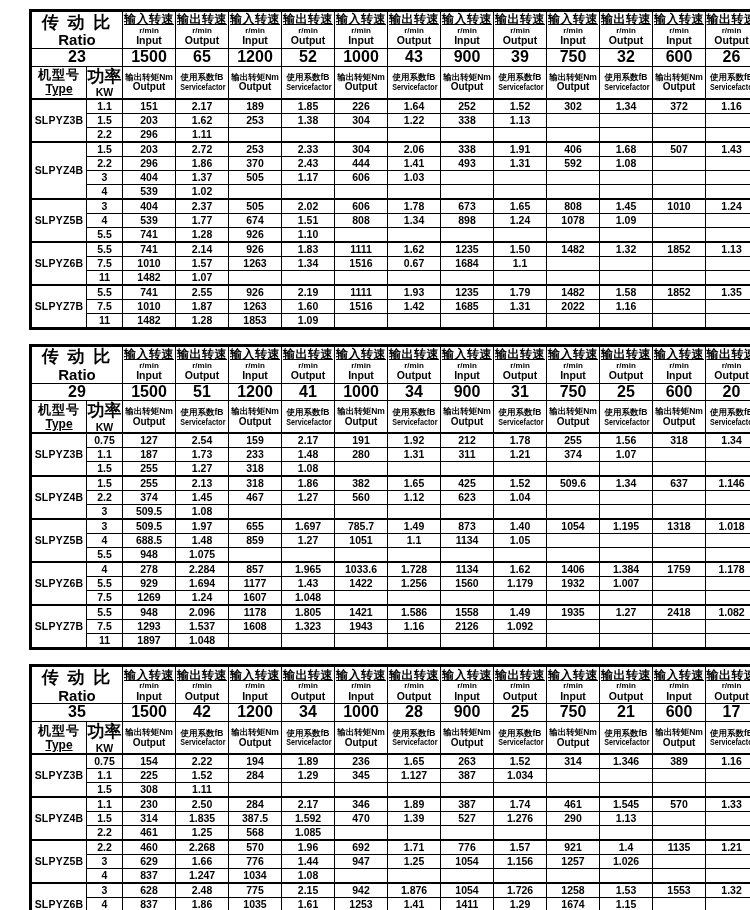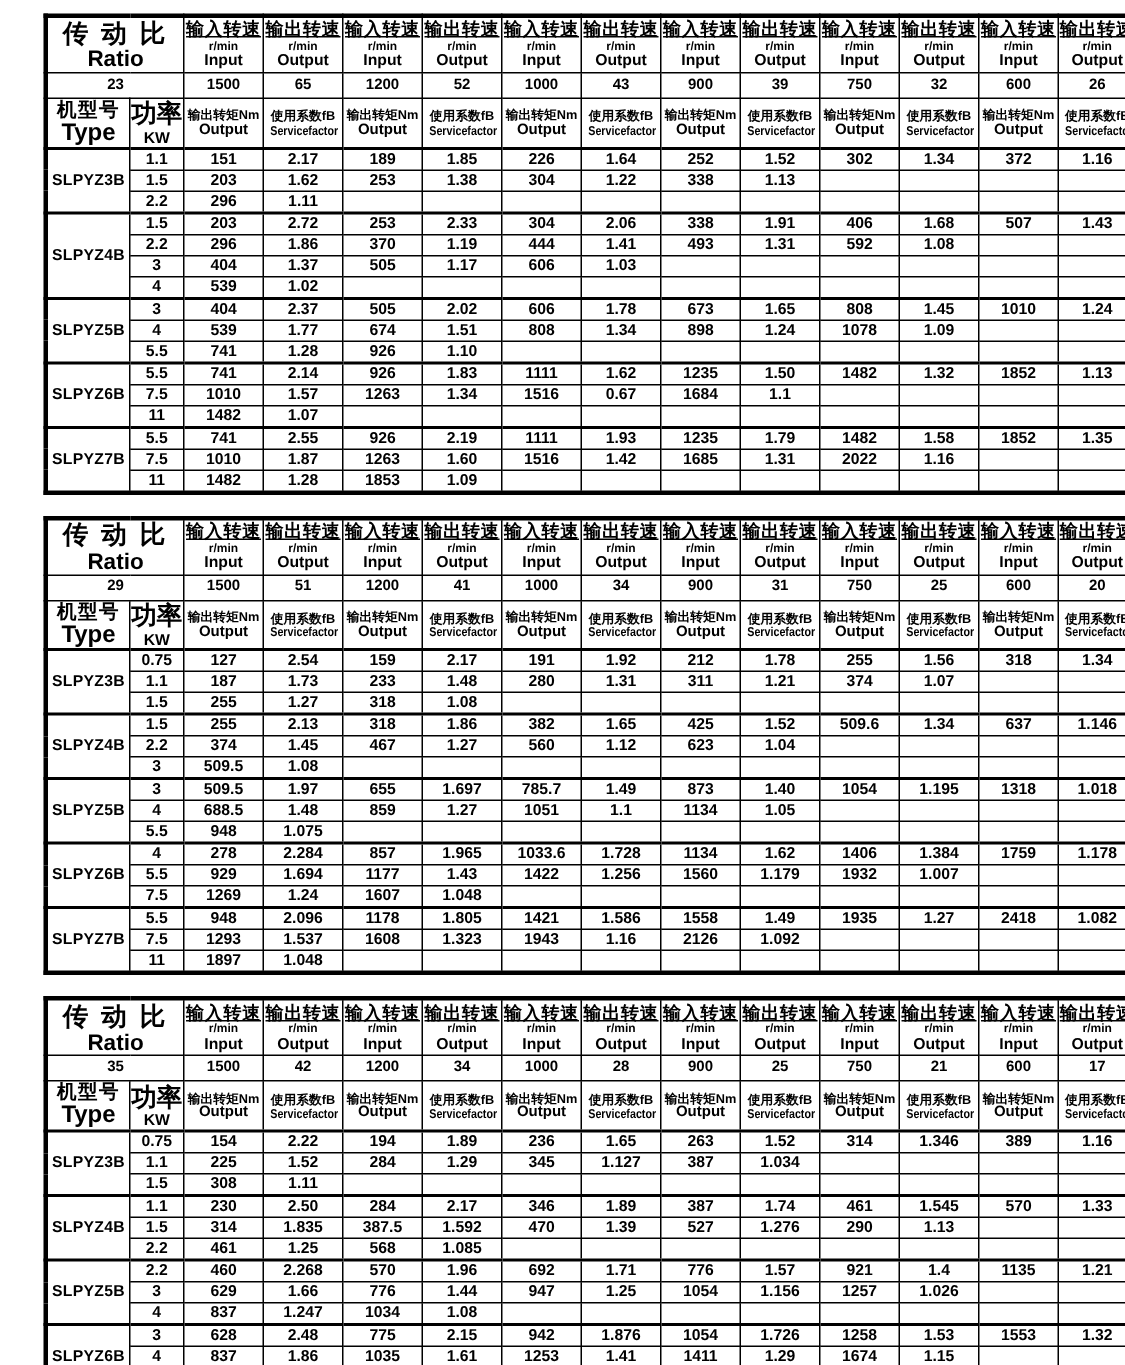--- a/index.html
+++ b/index.html
@@ -21,31 +21,31 @@
   table.spec td{
     border:1px solid #000;
     text-align:center;
     vertical-align:middle;
     padding:0;
     overflow:hidden;
     white-space:nowrap;
     line-height:1.05;
   }
   tr.h1 td{height:36px;}
-  tr.h2 td{height:16px;font-size:10px;}
+  tr.h2 td{height:16px;font-size:16px;}
   tr.h3 td{height:27px;border-bottom:2px solid #000;}
   tr.data td{height:13px;font-size:10.5px;}
   tr.grp td{border-top:2px solid #000;}
   .rz{font-size:17px;line-height:1.15;letter-spacing:2px;}
   .re{font-size:15px;line-height:1;}
   .hz{font-size:12px;line-height:1.15;letter-spacing:0.5px;text-decoration:underline;}
   .hr{font-size:8px;line-height:1.05;}
   .he{font-size:10.5px;line-height:1.1;}
   .tz{font-size:13px;line-height:1.15;letter-spacing:1px;}
-  .te{font-size:16px;line-height:1.05;}
+  .te{font-size:12px;line-height:1.05;text-decoration:underline;}
   .pz{font-size:17px;line-height:1.2;}
   .pe{font-size:10.5px;line-height:1;}
   .cz{font-size:8.5px;line-height:1.25;}
   .ce{font-size:10px;line-height:1.05;}
   .cec{font-size:8.5px;line-height:1.05;display:block;transform:scaleX(0.84);transform-origin:50% 50%;}
   .typecell{font-size:11px;letter-spacing:0.2px;}
 </style>
 </head>
 <body>
 
@@ -267,21 +267,21 @@
           <td>406</td>
           <td>1.68</td>
           <td>507</td>
           <td>1.43</td>
         </tr>
         <tr class="data">
           <td>2.2</td>
           <td>296</td>
           <td>1.86</td>
           <td>370</td>
-          <td>1.19</td>
+          <td>2.43</td>
           <td>444</td>
           <td>1.41</td>
           <td>493</td>
           <td>1.31</td>
           <td>592</td>
           <td>1.08</td>
           <td></td>
           <td></td>
         </tr>
         <tr class="data">

